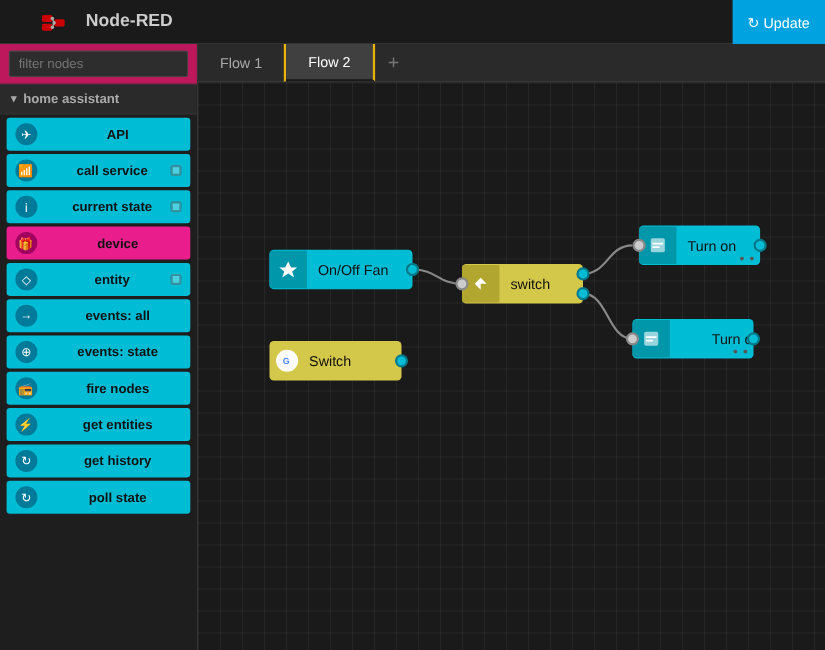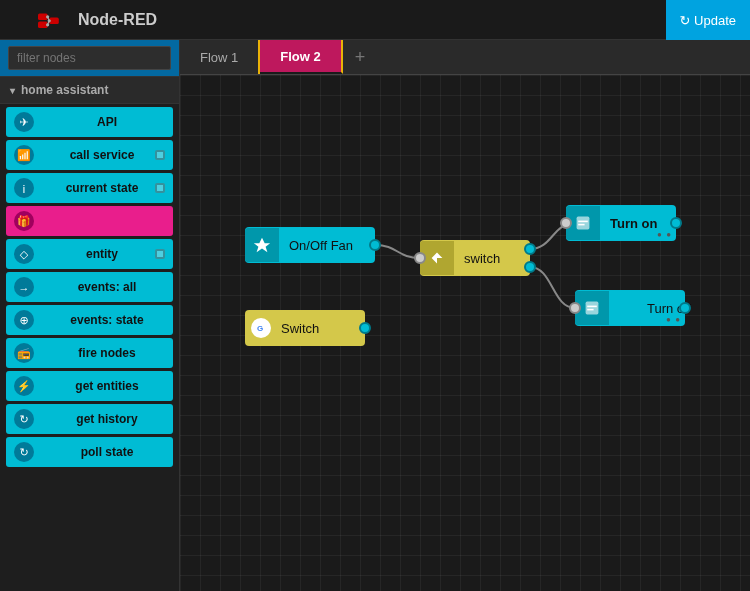--- a/index.html
+++ b/index.html
@@ -55,21 +55,21 @@
     #sidebar {
       width: 180px;
       background: #1e1e1e;
       border-right: 1px solid #333;
       display: flex;
       flex-direction: column;
       overflow: hidden;
     }
     #search-box {
       padding: 6px 8px;
-      background: #0369a1;
+      background: #be185d;
       border-bottom: 1px solid #333;
     }
     #search-input {
       width: 100%;
       background: #2d2d2d;
       border: 1px solid #444;
       color: #ccc;
       padding: 4px 8px;
       font-size: 12px;
       border-radius: 2px;
@@ -149,24 +149,23 @@
       padding: 0 20px;
       display: flex;
       align-items: center;
       font-size: 13px;
       color: #aaa;
       cursor: pointer;
       border-right: 2px solid #eab308;
       position: relative;
     }
     .tab.active {
-      background: #be185d;
+      background: #404040;
       color: #fff;
       border-bottom: 2px solid #1a1a1a;
-      font-weight: bold;
     }
     .tab-plus {
       padding: 0 12px;
       display: flex;
       align-items: center;
       color: #777;
       cursor: pointer;
       font-size: 18px;
     }
     #canvas {
@@ -334,20 +333,21 @@
           <div class="node-label">call service</div>
           <div class="node-port"></div>
         </div>
         <div class="node-item" style="background: rgb(0, 188, 212);">
           <div class="node-icon" style="background: rgb(0, 122, 153);">ℹ</div>
           <div class="node-label">current state</div>
           <div class="node-port"></div>
         </div>
         <div class="node-item" style="background: rgb(233, 30, 140);">
           <div class="node-icon" style="background: rgb(160, 0, 94);">🎁</div>
+          <div class="node-label">device</div>
         </div>
         <div class="node-item" style="background: rgb(0, 188, 212);">
           <div class="node-icon" style="background: rgb(0, 122, 153);">◇</div>
           <div class="node-label">entity</div>
           <div class="node-port"></div>
         </div>
         <div class="node-item" style="background: rgb(0, 188, 212);">
           <div class="node-icon" style="background: rgb(0, 122, 153);">→</div>
           <div class="node-label">events: all</div>
         </div>
@@ -401,21 +401,21 @@
           <div class="n-icon" style="background: rgb(176, 166, 48);">
             <svg viewBox="0 0 20 20" width="18" height="18">
               <path d="M4 10 L10 4 L16 10 L10 10 L10 16 Z" fill="white"></path>
             </svg>
           </div>
           <div class="n-label">switch</div>
           <div class="n-port-left-icon"></div>
           <div class="n-port-right-top"></div>
           <div class="n-port-right-bottom"></div>
         </div>
-        <div class="canvas-node" style="left: 386px; top: 130px; width: 110px; background: rgb(0, 188, 212); font-weight: bold;">
+        <div class="canvas-node" style="left: 401px; top: 130px; width: 110px; background: rgb(0, 188, 212);">
           <div class="n-icon" style="background: rgb(0, 151, 171);">
             <svg viewBox="0 0 20 20" width="16" height="16">
               <rect x="2" y="2" width="16" height="16" rx="2" fill="rgba(255,255,255,0.6)"></rect>
               <line x1="4" y1="8" x2="16" y2="8" stroke="white" stroke-width="2"></line>
               <line x1="4" y1="12" x2="12" y2="12" stroke="white" stroke-width="2"></line>
             </svg>
           </div>
           <div class="n-label">Turn on</div>
           <div class="n-dots">● ●</div>
           <div class="n-port-left-icon"></div>

